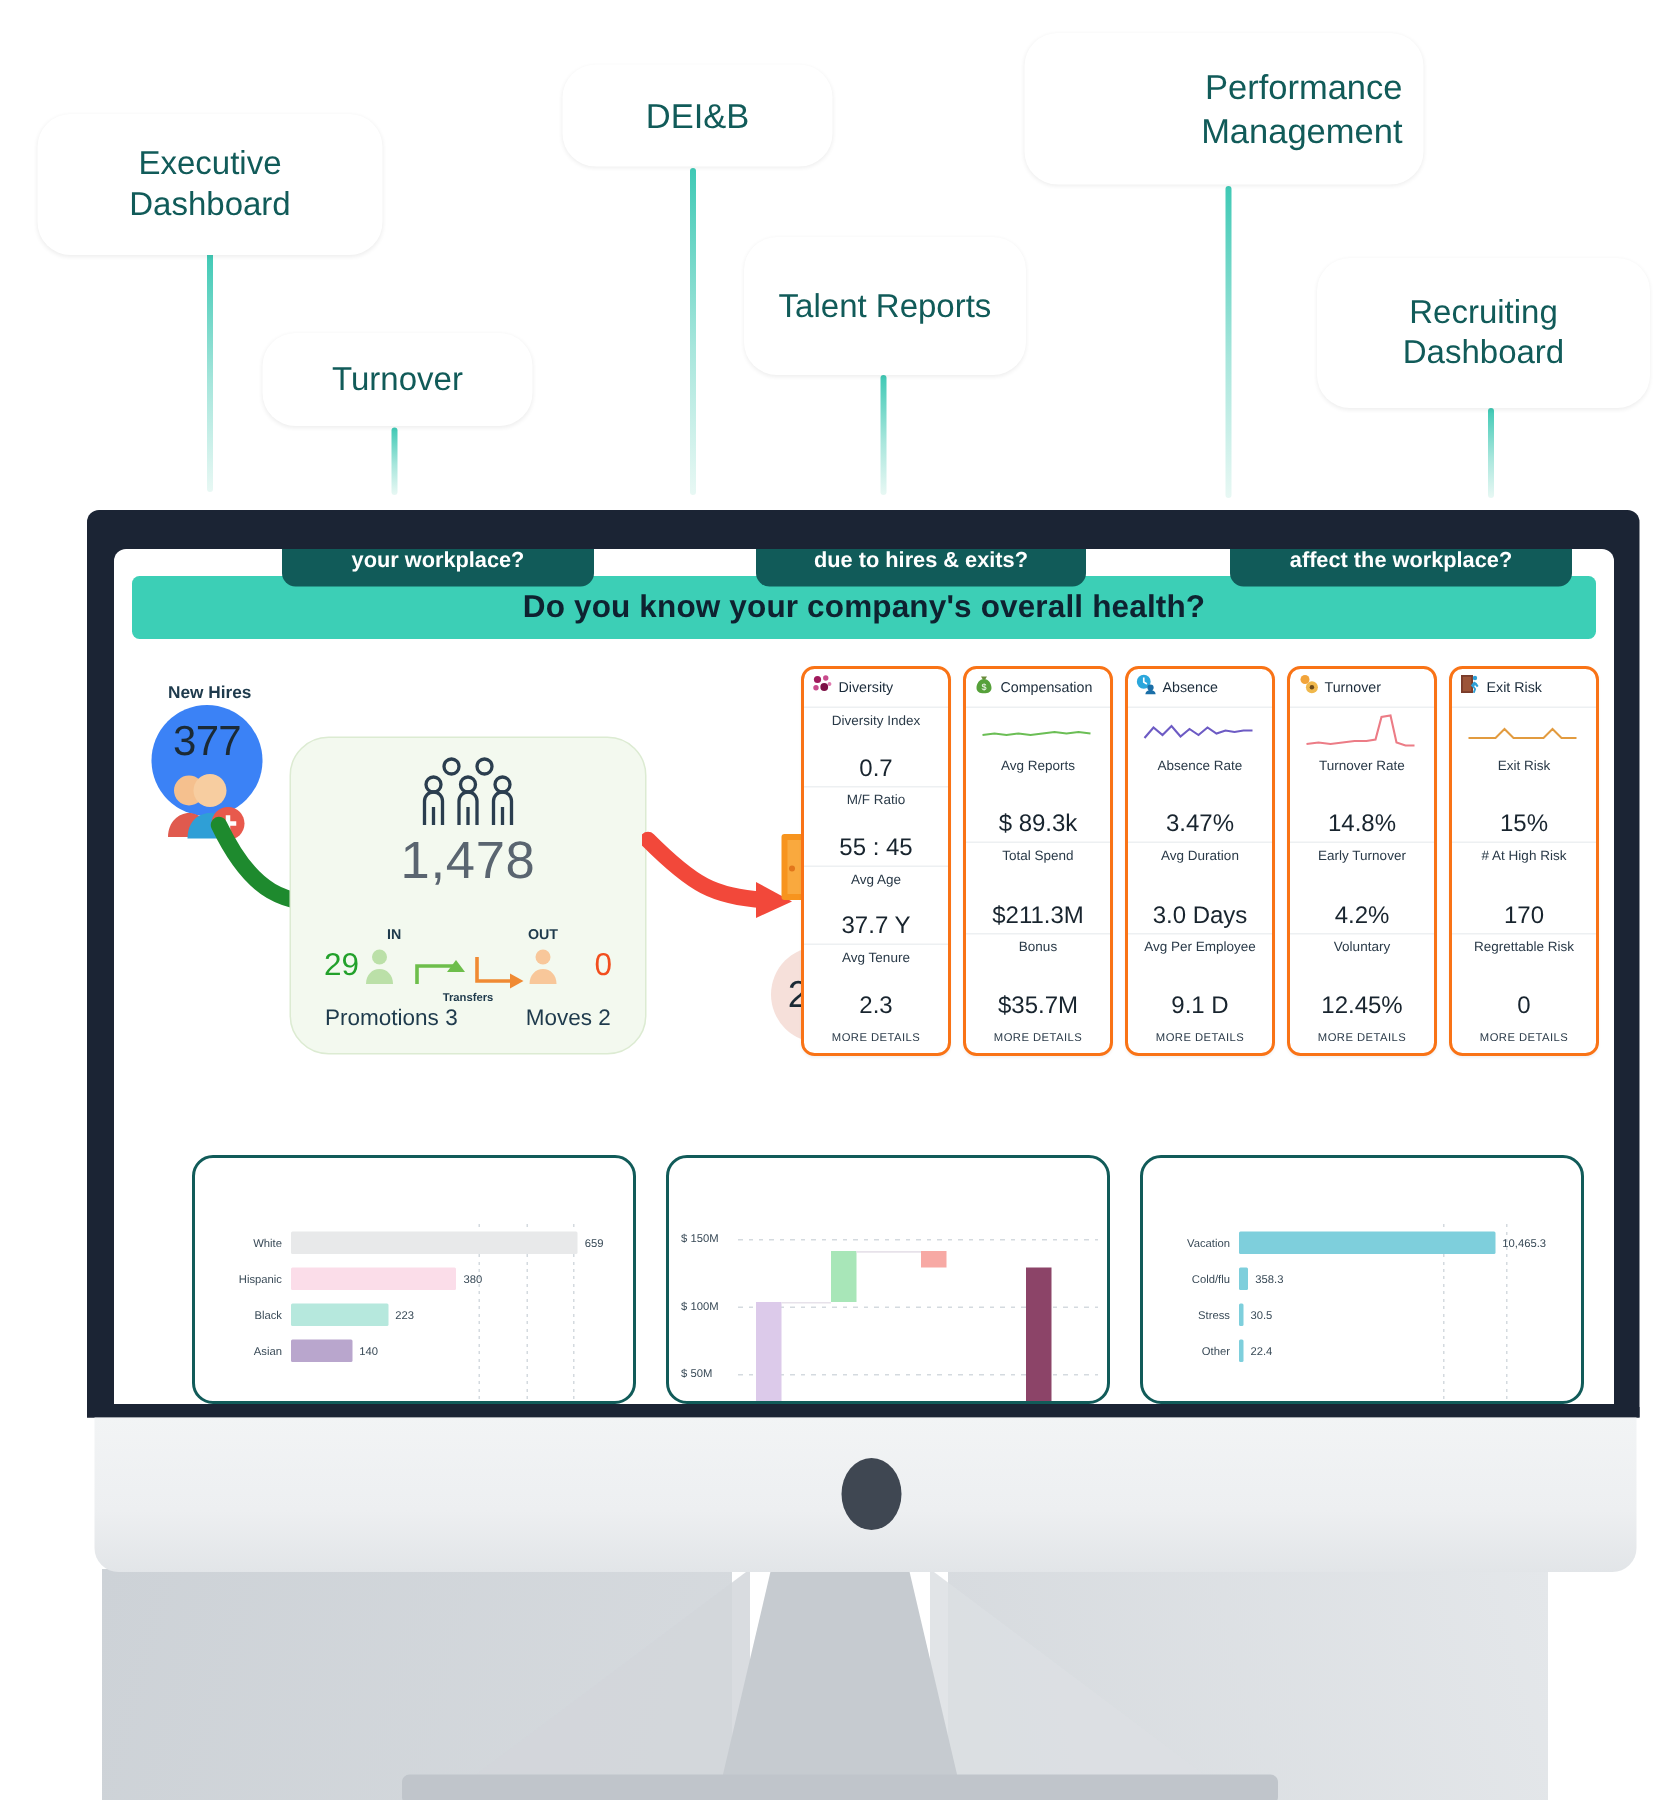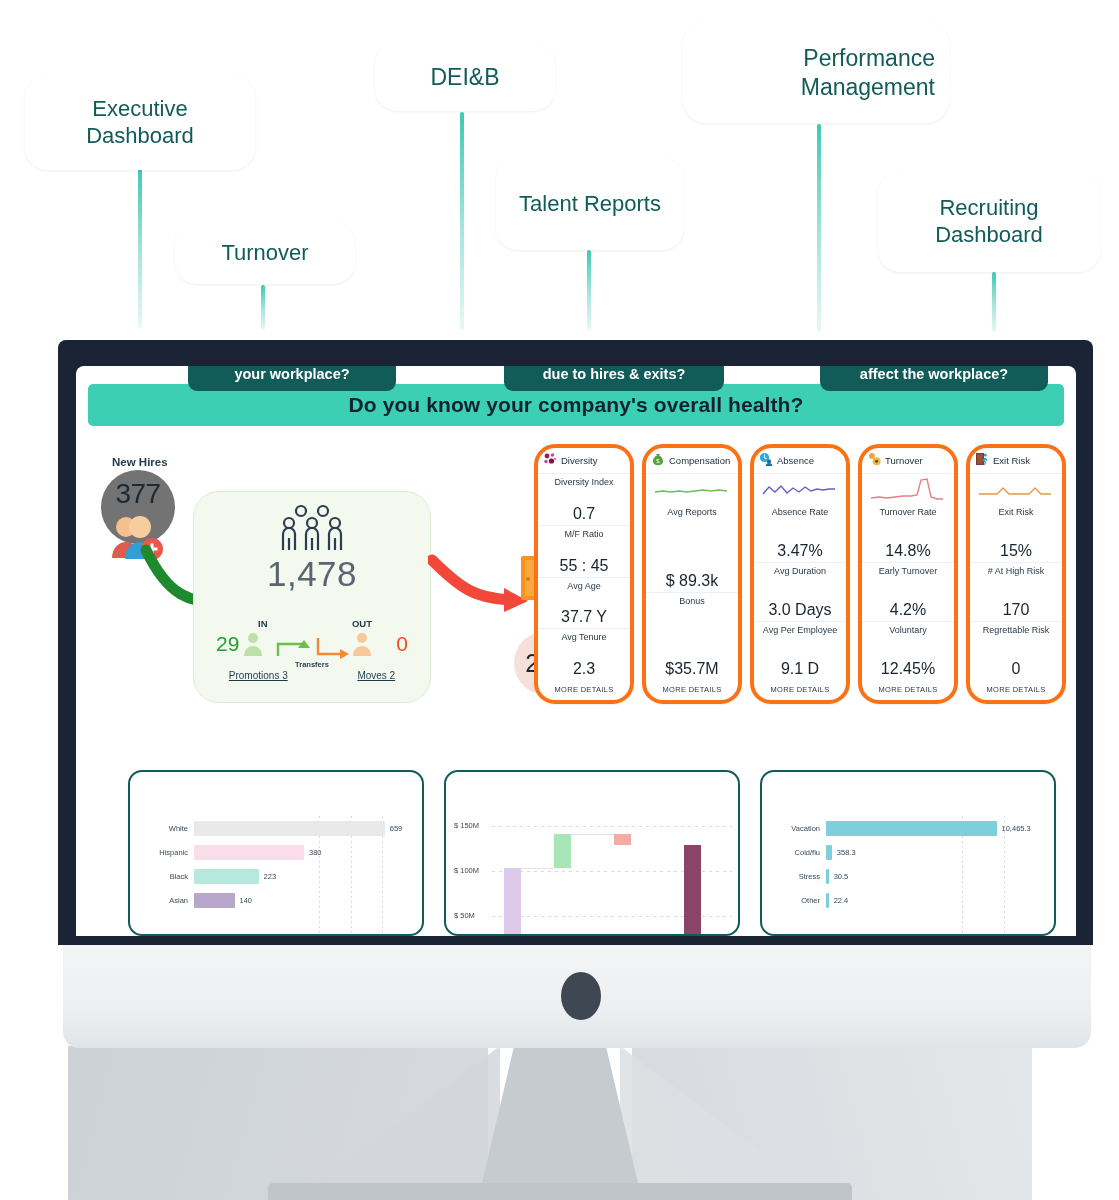--- a/index.html
+++ b/index.html
@@ -109,21 +109,21 @@
     color: #0E2230; font-size: 21px; font-weight: 700;
     letter-spacing: .1px;
   }
 
   
   .newhires-label {
     position:absolute; left:36px; top:90px; font-size:11.5px; font-weight:700; color:#1E3A4C;
   }
   .hires-circle {
     position:absolute; left:25px; top:104px; width:74px; height:74px; border-radius:50%;
-    background:#737373;
+    background:#3b82f6;
     display:flex; align-items:flex-start; justify-content:center;
   }
   .hires-num { font-size:28px; color:#1b2a35; font-weight:400; margin-top:8px; letter-spacing:-.5px;}
   .hires-people { position:absolute; left:30px; top:148px; width:66px; height:46px; }
 
   .center-card {
     position:absolute; left:117px; top:125px; width:238px; height:212px;
     background:#F3F9EF; border:1.5px solid #DCEBD2; border-radius:26px;
   }
   .headcount {
@@ -132,35 +132,35 @@
   }
   .people-icon { position:absolute; left:50%; transform:translateX(-50%); top:12px; }
   .transfer-row { position:absolute; left:0; top:124px; width:100%; height:54px; }
   .tnum-in { position:absolute; left:22px; top:16px; font-size:21px; color:#22A12B; }
   .tlab-in { position:absolute; left:64px; top:2px; font-size:9.5px; font-weight:700; color:#1E3A4C; }
   .tnum-out { position:absolute; right:22px; top:16px; font-size:21px; color:#F24E1E; }
   .tlab-out { position:absolute; right:58px; top:2px; font-size:9.5px; font-weight:700; color:#1E3A4C; }
   .tlab-mid { position:absolute; left:0; width:100%; text-align:center; top:44px; font-size:7.5px; font-weight:700; color:#1E3A4C; }
   .promo-row {
     position:absolute; left:0; top:178px; width:100%;
-    display:flex; justify-content:space-around; font-size:10px; color:#1E3A4C;text-decoration:underline;
+    display:flex; justify-content:space-around; font-size:15px; color:#1E3A4C;
   }
 
   .exits-wrap { position:absolute; left:437px; top:188px; width:72px; }
   .exits-label { text-align:center; font-size:11px; font-weight:700; color:#1E3A4C; margin-top:2px;}
   .exits-circle {
     position:absolute; left:438px; top:265px; width:64px; height:64px; border-radius:50%;
     background:#F6E0DA; display:flex; align-items:center; justify-content:center;
     font-size:25px; color:#1b2a35;
   }
 
   
   .kpi-row { position:absolute; left:458px; top:78px; width:532px; height:260px; display:flex; gap:8px; }
   .kpi {
-    width:100px; background:#fff; border:4px solid #f97316; border-radius:21px;
+    width:100px; background:#fff; border:2px solid #f97316; border-radius:9px;
     display:flex; flex-direction:column;
     box-shadow:0 1px 2px rgba(0,0,0,0.05);
   }
   .kpi-head {
     height:26px; display:flex; align-items:center; gap:4px; padding:0 5px;
     border-bottom:1px solid #EDF0F2;
   }
   .kpi-head .t { font-size:9.5px; color:#1B2B3A; }
   .kpi-body { flex:1; display:flex; flex-direction:column; }
   .kpi-seg {
@@ -389,20 +389,24 @@
               <div class="kpi-spark">
                 <svg width="78" height="26" viewBox="0 0 78 26">
                   <path d="M2,16 L10,15 L18,16 L26,15 L34,16 L42,15 L50,14 L58,15 L66,14 L74,15" stroke="#6BBE55" stroke-width="1.4" fill="none"></path>
                 </svg>
               </div>
               <div class="kpi-seg">
                 <span class="kpi-lab">Avg Reports</span>
                 <span class="kpi-val">$ 89.3k</span>
               </div>
               <div class="kpi-seg">
+                <span class="kpi-lab">Total Spend</span>
+                <span class="kpi-val">$211.3M</span>
+              </div>
+              <div class="kpi-seg">
                 <span class="kpi-lab">Bonus</span>
                 <span class="kpi-val">$35.7M</span>
               </div>
             </div>
             <div class="kpi-more">MORE DETAILS</div>
           </div>
           <div class="kpi">
             <div class="kpi-head">
               <span><svg width="14" height="14" viewBox="0 0 14 14">
                   <circle cx="5.5" cy="5.5" r="4.6" fill="#2BA7DC"></circle>

